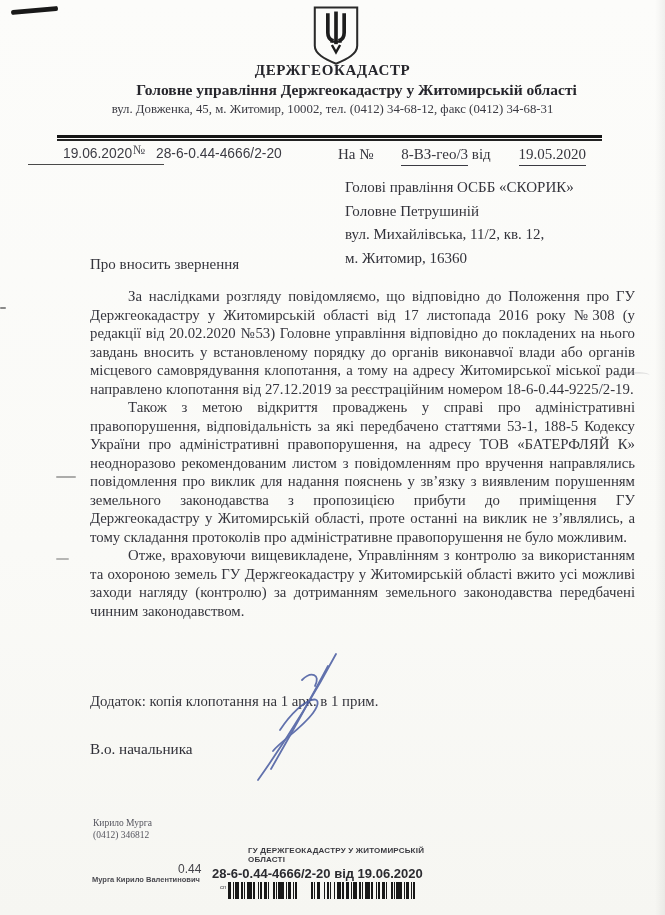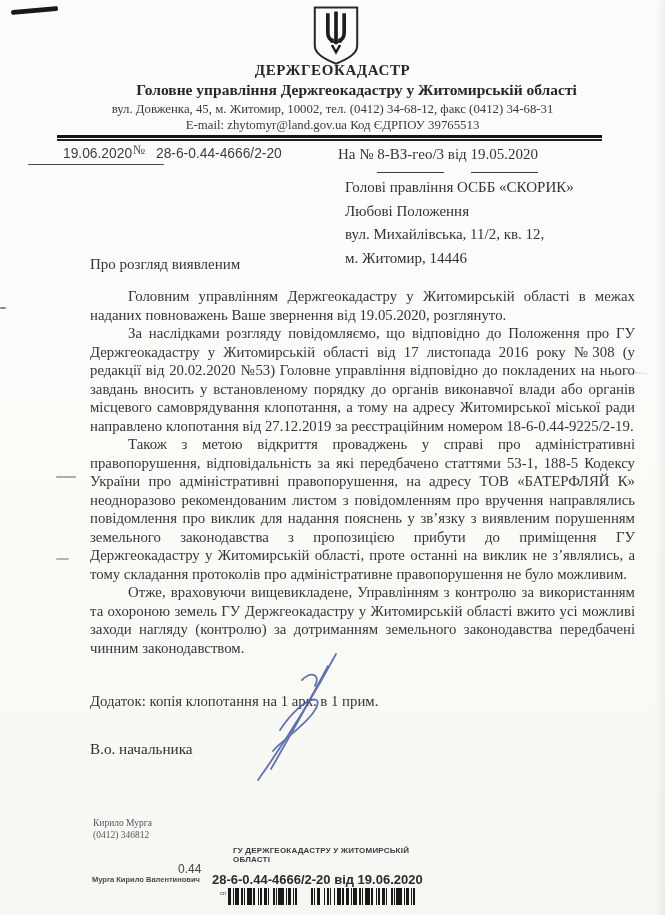--- a/index.html
+++ b/index.html
@@ -16,37 +16,37 @@
   .org-address{top:102px;font-size:12.8px;color:#3a3a42;}
   .org-contacts{top:118px;font-size:12.8px;color:#3a3a42;}
   .rule{left:57px;top:135px;width:545px;height:1px;border-top:3px solid #151515;border-bottom:2px solid #232323;}
   
   .ref-left{left:28px;top:146px;width:290px;height:24px;font-family:"Liberation Sans","DejaVu Sans",sans-serif;font-size:13.8px;color:#3c3c44;}
   .ref-underline{position:absolute;left:0;top:18px;width:136px;height:1px;background:#4a4a4a;}
   .ref-date{position:absolute;left:35px;top:0;}
   .ref-no-sign{position:absolute;left:105px;top:-4px;font-family:"Liberation Serif",serif;font-size:13px;color:#4c4c54;}
   .ref-number{position:absolute;left:128px;top:0;}
   .ref-right{left:338px;top:146px;font-size:15px;color:#35353d;}
-  .u{border-bottom:1px solid #3a3a42;padding-bottom:10px;}
+  .u{border-bottom:1px solid #3a3a42;padding-bottom:3px;margin-left:24px;}
   
   .recipient{left:345px;top:176px;font-size:15px;line-height:23.5px;color:#33333b;}
   
   .subject{left:90px;top:256px;font-size:15px;}
   .body-block{left:90px;top:287px;width:545px;font-size:14.8px;line-height:18.5px;text-align:justify;color:#35353d;}
   .body-block p{margin:0;text-indent:38px;}
   .attachment{left:90px;top:693px;font-size:14.8px;}
   .sign-row{left:90px;top:740px;width:512px;display:flex;justify-content:space-between;font-size:15.2px;color:#2f2f37;}
   .signature-svg{left:250px;top:652px;}
   
   .executor{left:93px;top:818px;font-size:9.5px;line-height:11.5px;color:#55555e;}
   .exec-code{left:178px;top:862px;font-family:"Liberation Sans","DejaVu Sans",sans-serif;font-size:12px;color:#44444a;text-align:center;}
   .exec-fullname{left:92px;top:875px;font-family:"Liberation Sans","DejaVu Sans",sans-serif;font-size:7.5px;font-weight:bold;color:#4a4a50;}
   .stamp{left:212px;top:846px;width:230px;font-family:"Liberation Sans","DejaVu Sans",sans-serif;}
-  .stamp-org{margin-left:21px;font-size:8px;font-weight:bold;letter-spacing:.2px;color:#3a3a40;}
-  .stamp-number{margin-top:8px;font-size:13px;font-weight:bold;color:#2b2b30;}
+  .stamp-org{margin-left:36px;font-size:8px;font-weight:bold;letter-spacing:.2px;color:#3a3a40;}
+  .stamp-number{margin-top:2px;font-size:13px;font-weight:bold;color:#2b2b30;}
   .stamp-barcode-row{margin-top:1px;margin-left:8px;display:flex;align-items:flex-start;}
   .stamp-barcode-label{font-size:6px;color:#45454b;margin-right:2px;margin-top:2px;}
   
   .artifact{background:#191919;border-radius:2px;}
   .a1{left:11px;top:8px;width:47px;height:4.5px;transform:rotate(-5deg);}
   .a2{left:0;top:307px;width:6px;height:2px;opacity:.5;}
   .a3{left:56px;top:476px;width:20px;height:2px;opacity:.35;}
   .a4{left:56px;top:558px;width:13px;height:2px;opacity:.3;}
   .a5{left:608px;top:372px;width:42px;height:8px;background:transparent;border-top:2px solid #9a9aa0;border-radius:50%;opacity:.25;transform:rotate(-4deg);}
   .edge-shade{left:655px;top:0;width:10px;height:915px;background:linear-gradient(90deg,rgba(0,0,0,0),rgba(0,0,0,.05));}
@@ -72,46 +72,44 @@
         <path d="M32 8 v40" stroke-width="4.5"></path>
         <path d="M25 45 h14" stroke-width="2.5"></path>
         <path d="M27 49 l5 9 5 -9" stroke-width="3"></path>
       </g>
     </svg>
   </div>
 
   <div class="abs center org-name">ДЕРЖГЕОКАДАСТР</div>
   <div class="abs center org-subtitle">Головне управління Держгеокадастру  у  Житомирській області</div>
   <div class="abs center org-address">вул. Довженка, 45, м. Житомир, 10002, тел. (0412) 34-68-12, факс (0412) 34-68-31</div>
-  <div class="abs center org-contacts">E-mail: zhytomyr@land.gov.ua  Код ЄДРПОУ 39765513</div>
   <div class="abs rule"></div>
 
   <div class="abs ref-left">
     <span class="ref-underline"></span>
     <span class="ref-date">19.06.2020</span>
     <span class="ref-no-sign">№</span>
     <span class="ref-number">28-6-0.44-4666/2-20</span>
   </div>
   <div class="abs ref-right">
     <span>На №</span>
     <span class="u">8-ВЗ-гео/3</span>
     <span>від</span>
     <span class="u">19.05.2020</span>
   </div>
 
   <div class="abs recipient">
     <div>Голові правління ОСББ «СКОРИК»</div>
-    <div>Любові Положення</div>
+    <div>Головне Петрушиній</div>
     <div>вул. Михайлівська, 11/2, кв. 12,</div>
-    <div>м. Житомир, 14446</div>
+    <div>м. Житомир, 16360</div>
   </div>
 
-  <div class="abs subject">Про розгляд виявленим</div>
+  <div class="abs subject">Про вносить звернення</div>
   <div class="abs body-block">
-    <p>Головним управлінням Держгеокадастру у Житомирській області в межах наданих повноважень Ваше звернення від 19.05.2020, розглянуто.</p>
     <p>За наслідками розгляду повідомляємо, що відповідно до Положення про ГУ Держгеокадастру у Житомирській області від 17 листопада 2016 року №308 (у редакції від 20.02.2020 №53) Головне управління відповідно до покладених на нього завдань вносить у встановленому порядку до органів виконавчої влади або органів місцевого самоврядування клопотання, а тому на адресу Житомирської міської ради направлено клопотання від 27.12.2019 за реєстраційним номером 18-6-0.44-9225/2-19.</p>
     <p>Також з метою відкриття проваджень у справі про адміністративні правопорушення, відповідальність за які передбачено статтями 53-1, 188-5 Кодексу України про адміністративні правопорушення, на адресу ТОВ «БАТЕРФЛЯЙ К» неодноразово рекомендованим листом з повідомленням про вручення направлялись повідомлення про виклик для надання пояснень у зв’язку з виявленим порушенням земельного законодавства з пропозицією прибути до приміщення ГУ Держгеокадастру у Житомирській області, проте останні на виклик не з’являлись, а тому складання протоколів про адміністративне правопорушення не було можливим.</p>
     <p>Отже, враховуючи вищевикладене, Управлінням з контролю за використанням та охороною земель ГУ Держгеокадастру у Житомирській області вжито усі можливі заходи нагляду (контролю) за дотриманням земельного законодавства передбачені чинним законодавством.</p>
   </div>
 
   <div class="abs attachment">Додаток: копія клопотання на 1 арк. в 1 прим.</div>
 
   <div class="abs signature-svg">
     <svg width="110" height="135" viewBox="0 0 110 135">
       <g fill="none" stroke="#4d5fa3" stroke-width="1.8" stroke-linecap="round" opacity="0.88">

